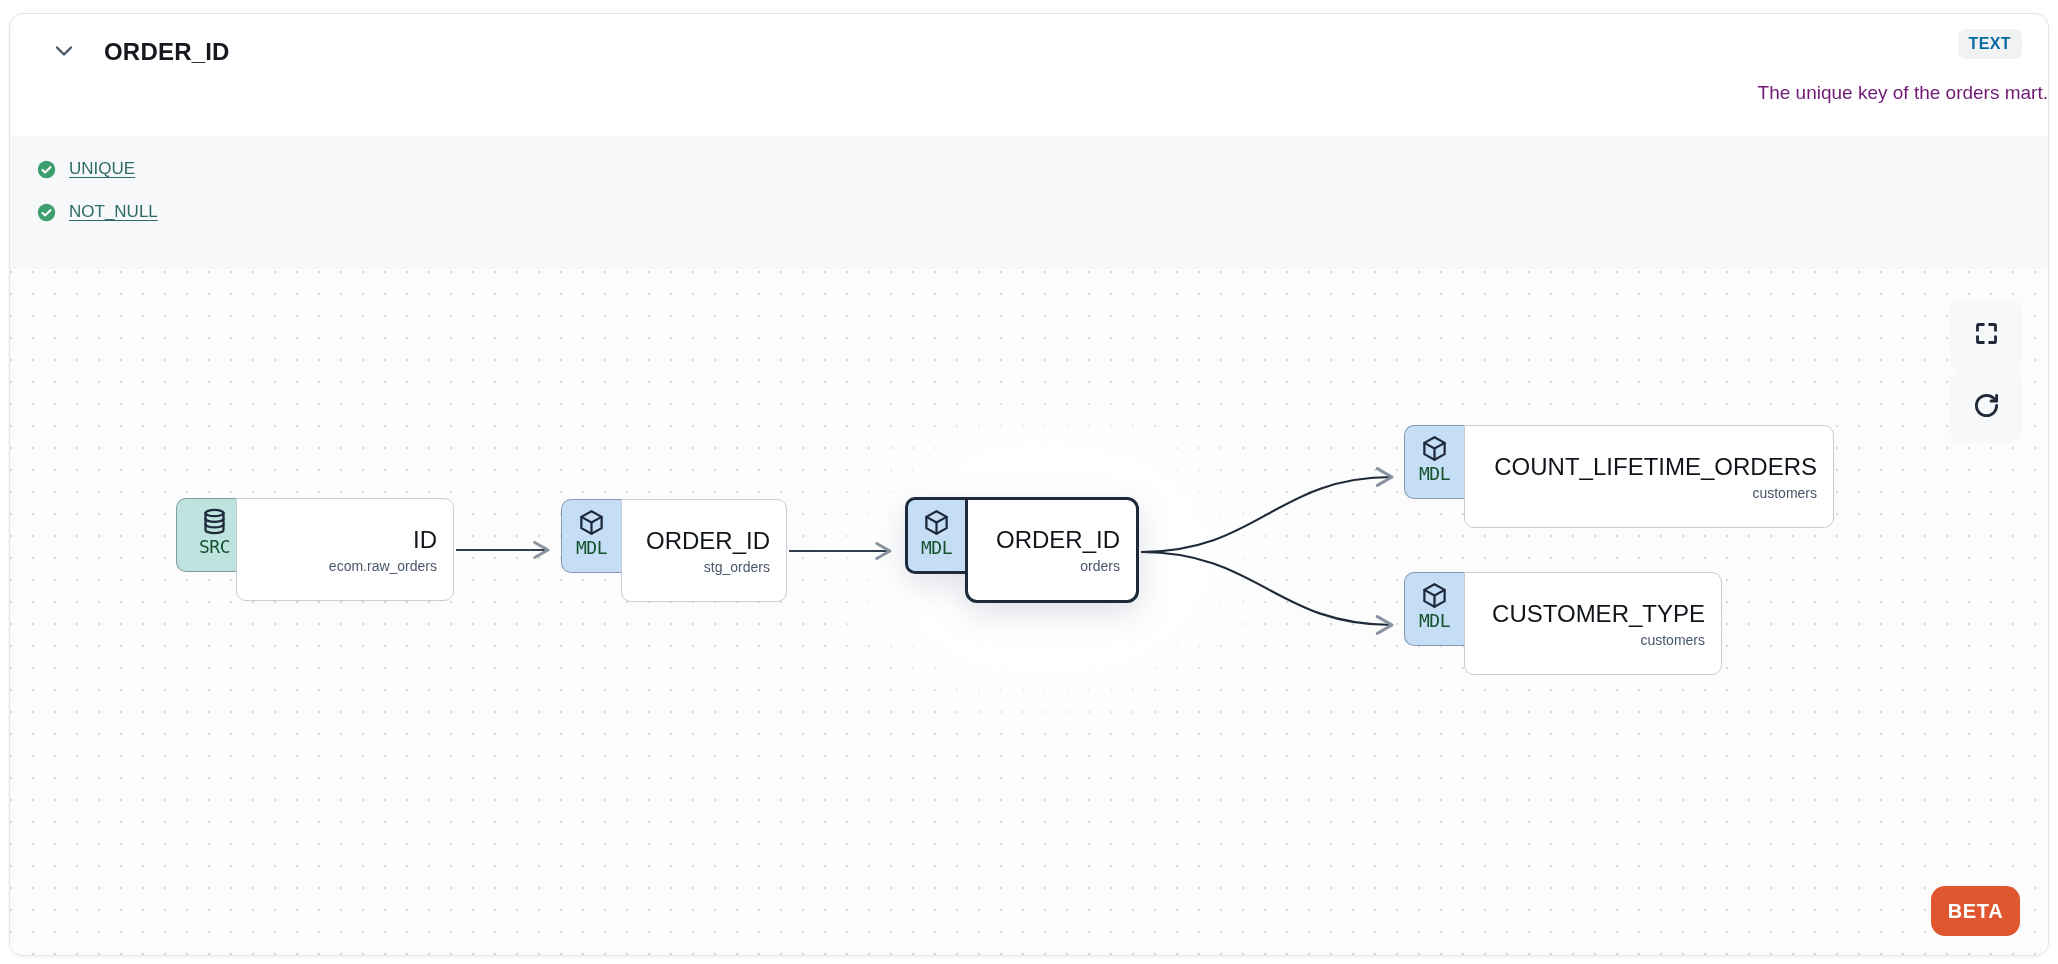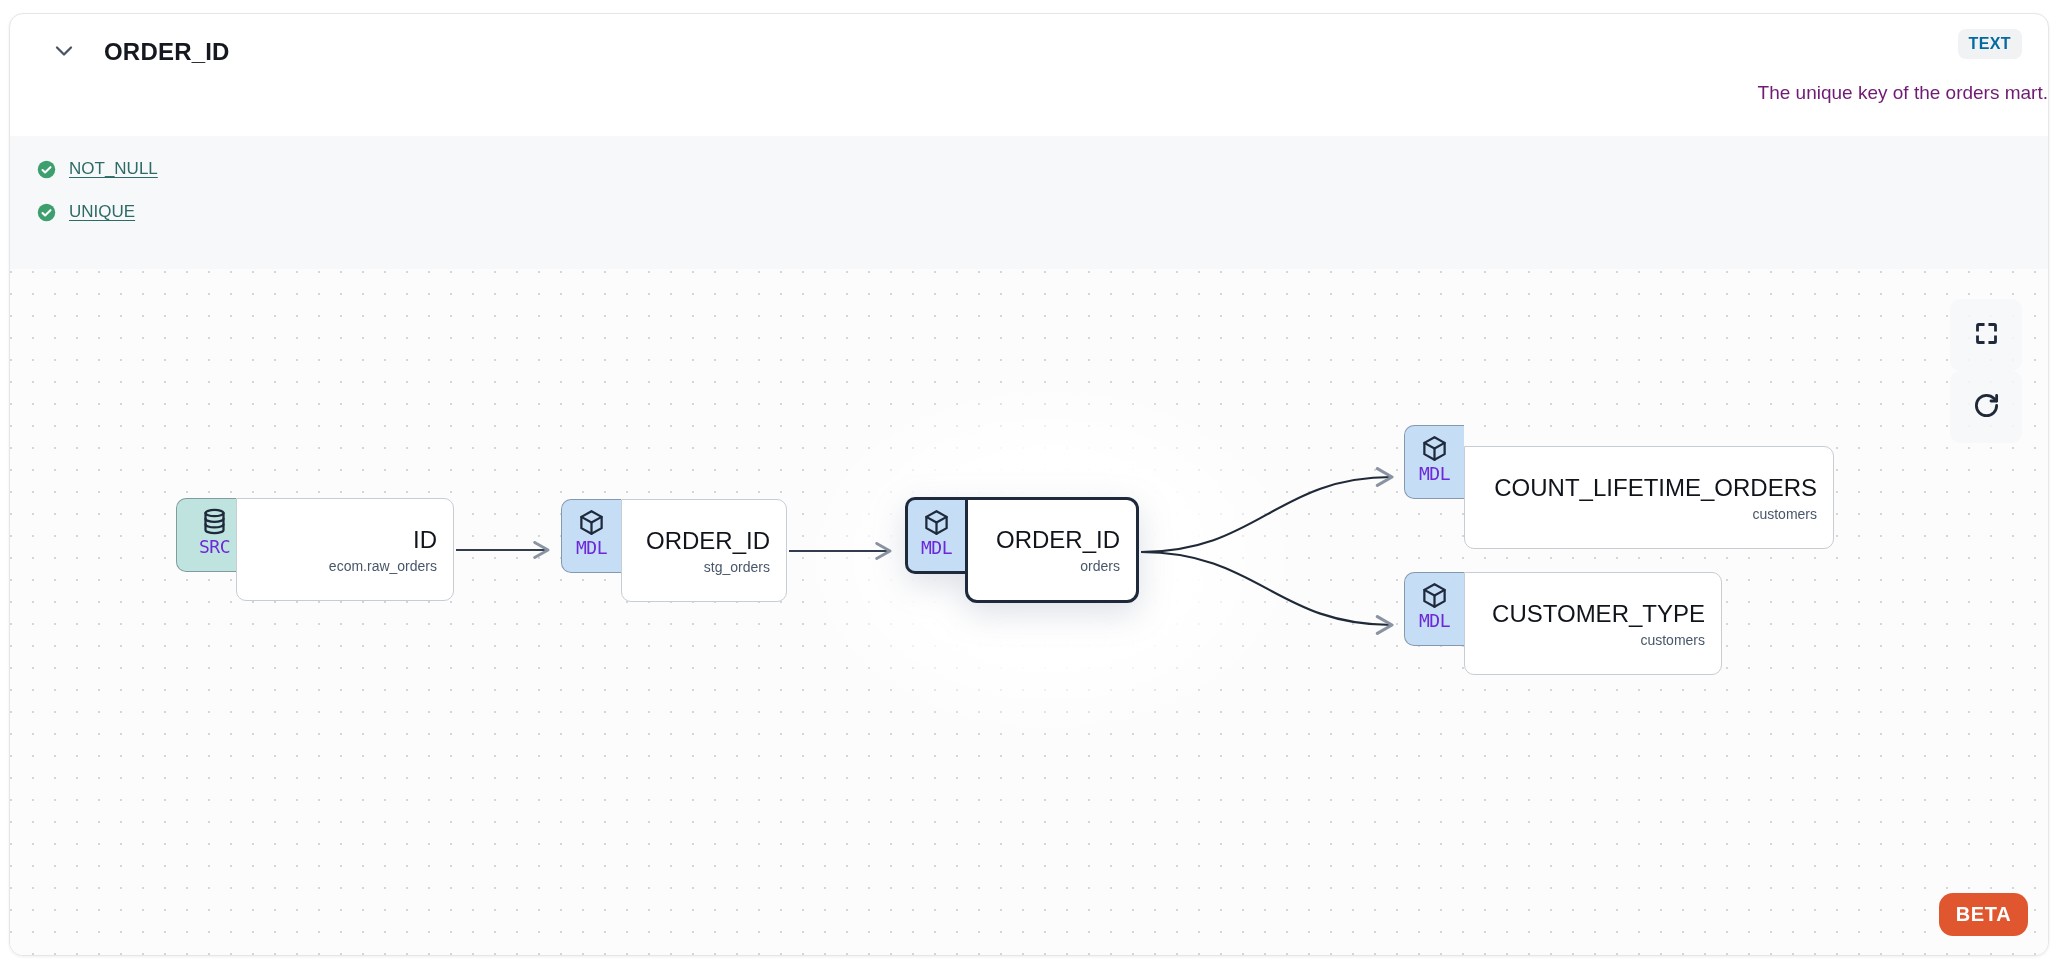--- a/index.html
+++ b/index.html
@@ -89,21 +89,21 @@
     display: flex; flex-direction: column; align-items: center;
     padding-top: 9px; gap: 1px;
     flex: 0 0 auto;
   }
   .nbadge.src { background: #bfe4df; padding-left: 16px; }
   .nbadge.mdl { background: #c5def6; }
   .nicon { width: 27px; height: 27px; color: #1e293b; }
   .nicon svg { width: 100%; height: 100%; }
   .blabel {
     font-family: "DejaVu Sans Mono", monospace;
-    font-size: 18px; font-weight: 500; color: #6d28d9; letter-spacing: -0.5px;
+    font-size: 18px; font-weight: 500; color: #14532d; letter-spacing: -0.5px;
   }
   .nbox {
     background: #ffffff;
     border: 1px solid #c6cdd5;
     border-radius: 0 10px 10px 10px;
     height: 103px;
     display: flex; flex-direction: column; justify-content: center;
     padding: 0 16px 0 20px; gap: 4px;
   }
   .ntitle { font-size: 24px; font-weight: 500; color: #10141b; white-space: nowrap; }
@@ -121,22 +121,22 @@
     width: 72px; height: 72px;
     border: none; cursor: pointer;
     background: rgba(246,247,249,0.85);
     border-radius: 10px;
     display: flex; align-items: center; justify-content: center;
     color: #1f2937;
   }
   .ctrl-btn svg { width: 27px; height: 27px; }
 
   .beta-badge {
-    position: absolute; right: 20px; bottom: 19px;
-    width: 89px; height: 43px;
+    position: absolute; right: 28px; bottom: 19px;
+    width: 89px; height: 50px;
     background: #e0572f; color: #ffffff;
     border-radius: 14px;
     display: flex; align-items: center; justify-content: center;
     font-size: 20px; font-weight: 700; letter-spacing: 0.6px;
   }
 </style>
 </head>
 <body>
 
 <div class="card">
@@ -157,30 +157,30 @@
   </div>
 
   <div class="tests-section">
     <div class="test-row">
       <span class="check-icon">
         <svg viewBox="0 0 24 24">
             <circle cx="12" cy="12" r="11" fill="currentColor"></circle>
             <path d="m7 12.6 3.2 3.2L17 9.1" fill="none" stroke="#ffffff" stroke-width="2.6" stroke-linecap="round" stroke-linejoin="round"></path>
           </svg>
       </span>
-      <a class="test-link">NOT_NULL</a>
+      <a class="test-link">UNIQUE</a>
     </div>
     <div class="test-row">
       <span class="check-icon">
         <svg viewBox="0 0 24 24">
             <circle cx="12" cy="12" r="11" fill="currentColor"></circle>
             <path d="m7 12.6 3.2 3.2L17 9.1" fill="none" stroke="#ffffff" stroke-width="2.6" stroke-linecap="round" stroke-linejoin="round"></path>
           </svg>
       </span>
-      <a class="test-link">UNIQUE</a>
+      <a class="test-link">NOT_NULL</a>
     </div>
   </div>
 
   <div class="canvas">
     <div class="glow"></div>
 
     <svg class="edges" width="2038" height="686">
       <defs>
         <marker id="arrowhead" viewBox="0 0 10 10" refX="8" refY="5" markerWidth="9.5" markerHeight="9.5" orient="auto-start-reverse">
           <path d="M1 1 L8 5 L1 9" fill="none" stroke="#8a93a1" stroke-width="1.5" stroke-linecap="round" stroke-linejoin="round"></path>
@@ -248,21 +248,21 @@
       <div class="nbadge mdl">
         <span class="nicon">
           <svg viewBox="0 0 24 24" fill="none" stroke="currentColor" stroke-width="2" stroke-linecap="round" stroke-linejoin="round">
               <path d="M12 2 3 7v10l9 5 9-5V7Z"></path>
               <path d="m3 7 9 5 9-5"></path>
               <path d="M12 12v10"></path>
             </svg>
         </span>
         <span class="blabel">MDL</span>
       </div>
-      <div class="nbox" style="width:370px;margin-top:21px;">
+      <div class="nbox" style="width:370px;">
         <div class="ntitle">COUNT_LIFETIME_ORDERS</div>
         <div class="nsub">customers</div>
       </div>
     </div>
 
     <div class="node" style="left:1394px; top:303px;">
       <div class="nbadge mdl">
         <span class="nicon">
           <svg viewBox="0 0 24 24" fill="none" stroke="currentColor" stroke-width="2" stroke-linecap="round" stroke-linejoin="round">
               <path d="M12 2 3 7v10l9 5 9-5V7Z"></path>

